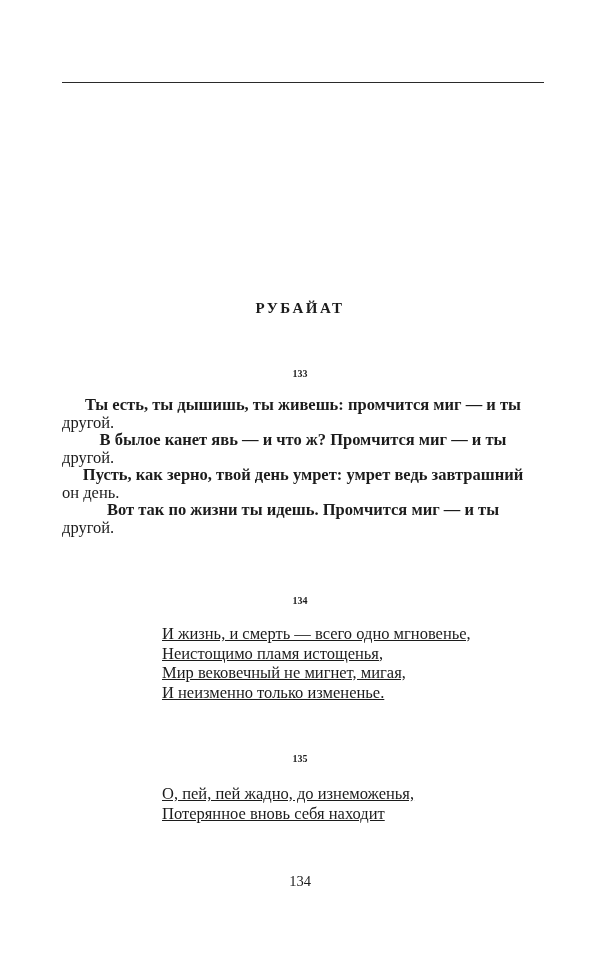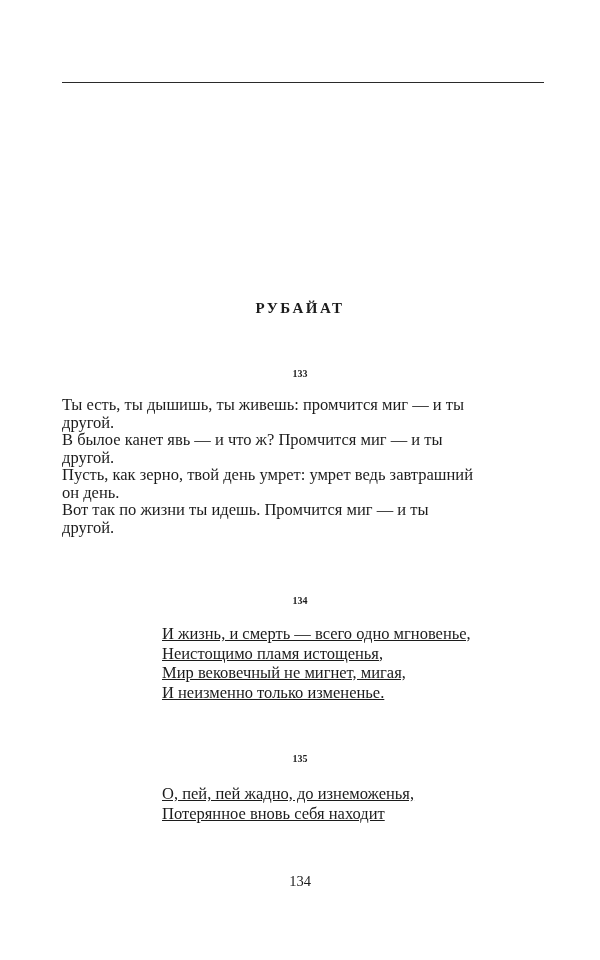--- a/index.html
+++ b/index.html
@@ -18,21 +18,21 @@
   }
   .num {
     position: absolute; left: 0; width: 600px; text-align: center;
     font-size: 10px; font-weight: bold;
   }
   .rubai133 {
     position: absolute; left: 62px; top: 396px; width: 482px;
     font-size: 16.5px; line-height: 17.5px;
   }
   .rubai133 .line { display: block; }
-  .rubai133 .first { text-align: left; white-space: nowrap; }
+  .rubai133 .first { text-align: center; white-space: nowrap; font-weight: bold; }
   .rubai133 .wrap { text-align: left; }
   .quatrain {
     position: absolute; left: 162px; font-size: 16.5px; line-height: 19.5px;
     white-space: nowrap;
   }
   .quatrain .line { display: block; text-decoration: underline; }
   .page-num {
     position: absolute; left: 0; width: 600px; top: 873px; text-align: center;
     font-size: 14.5px;
   }

